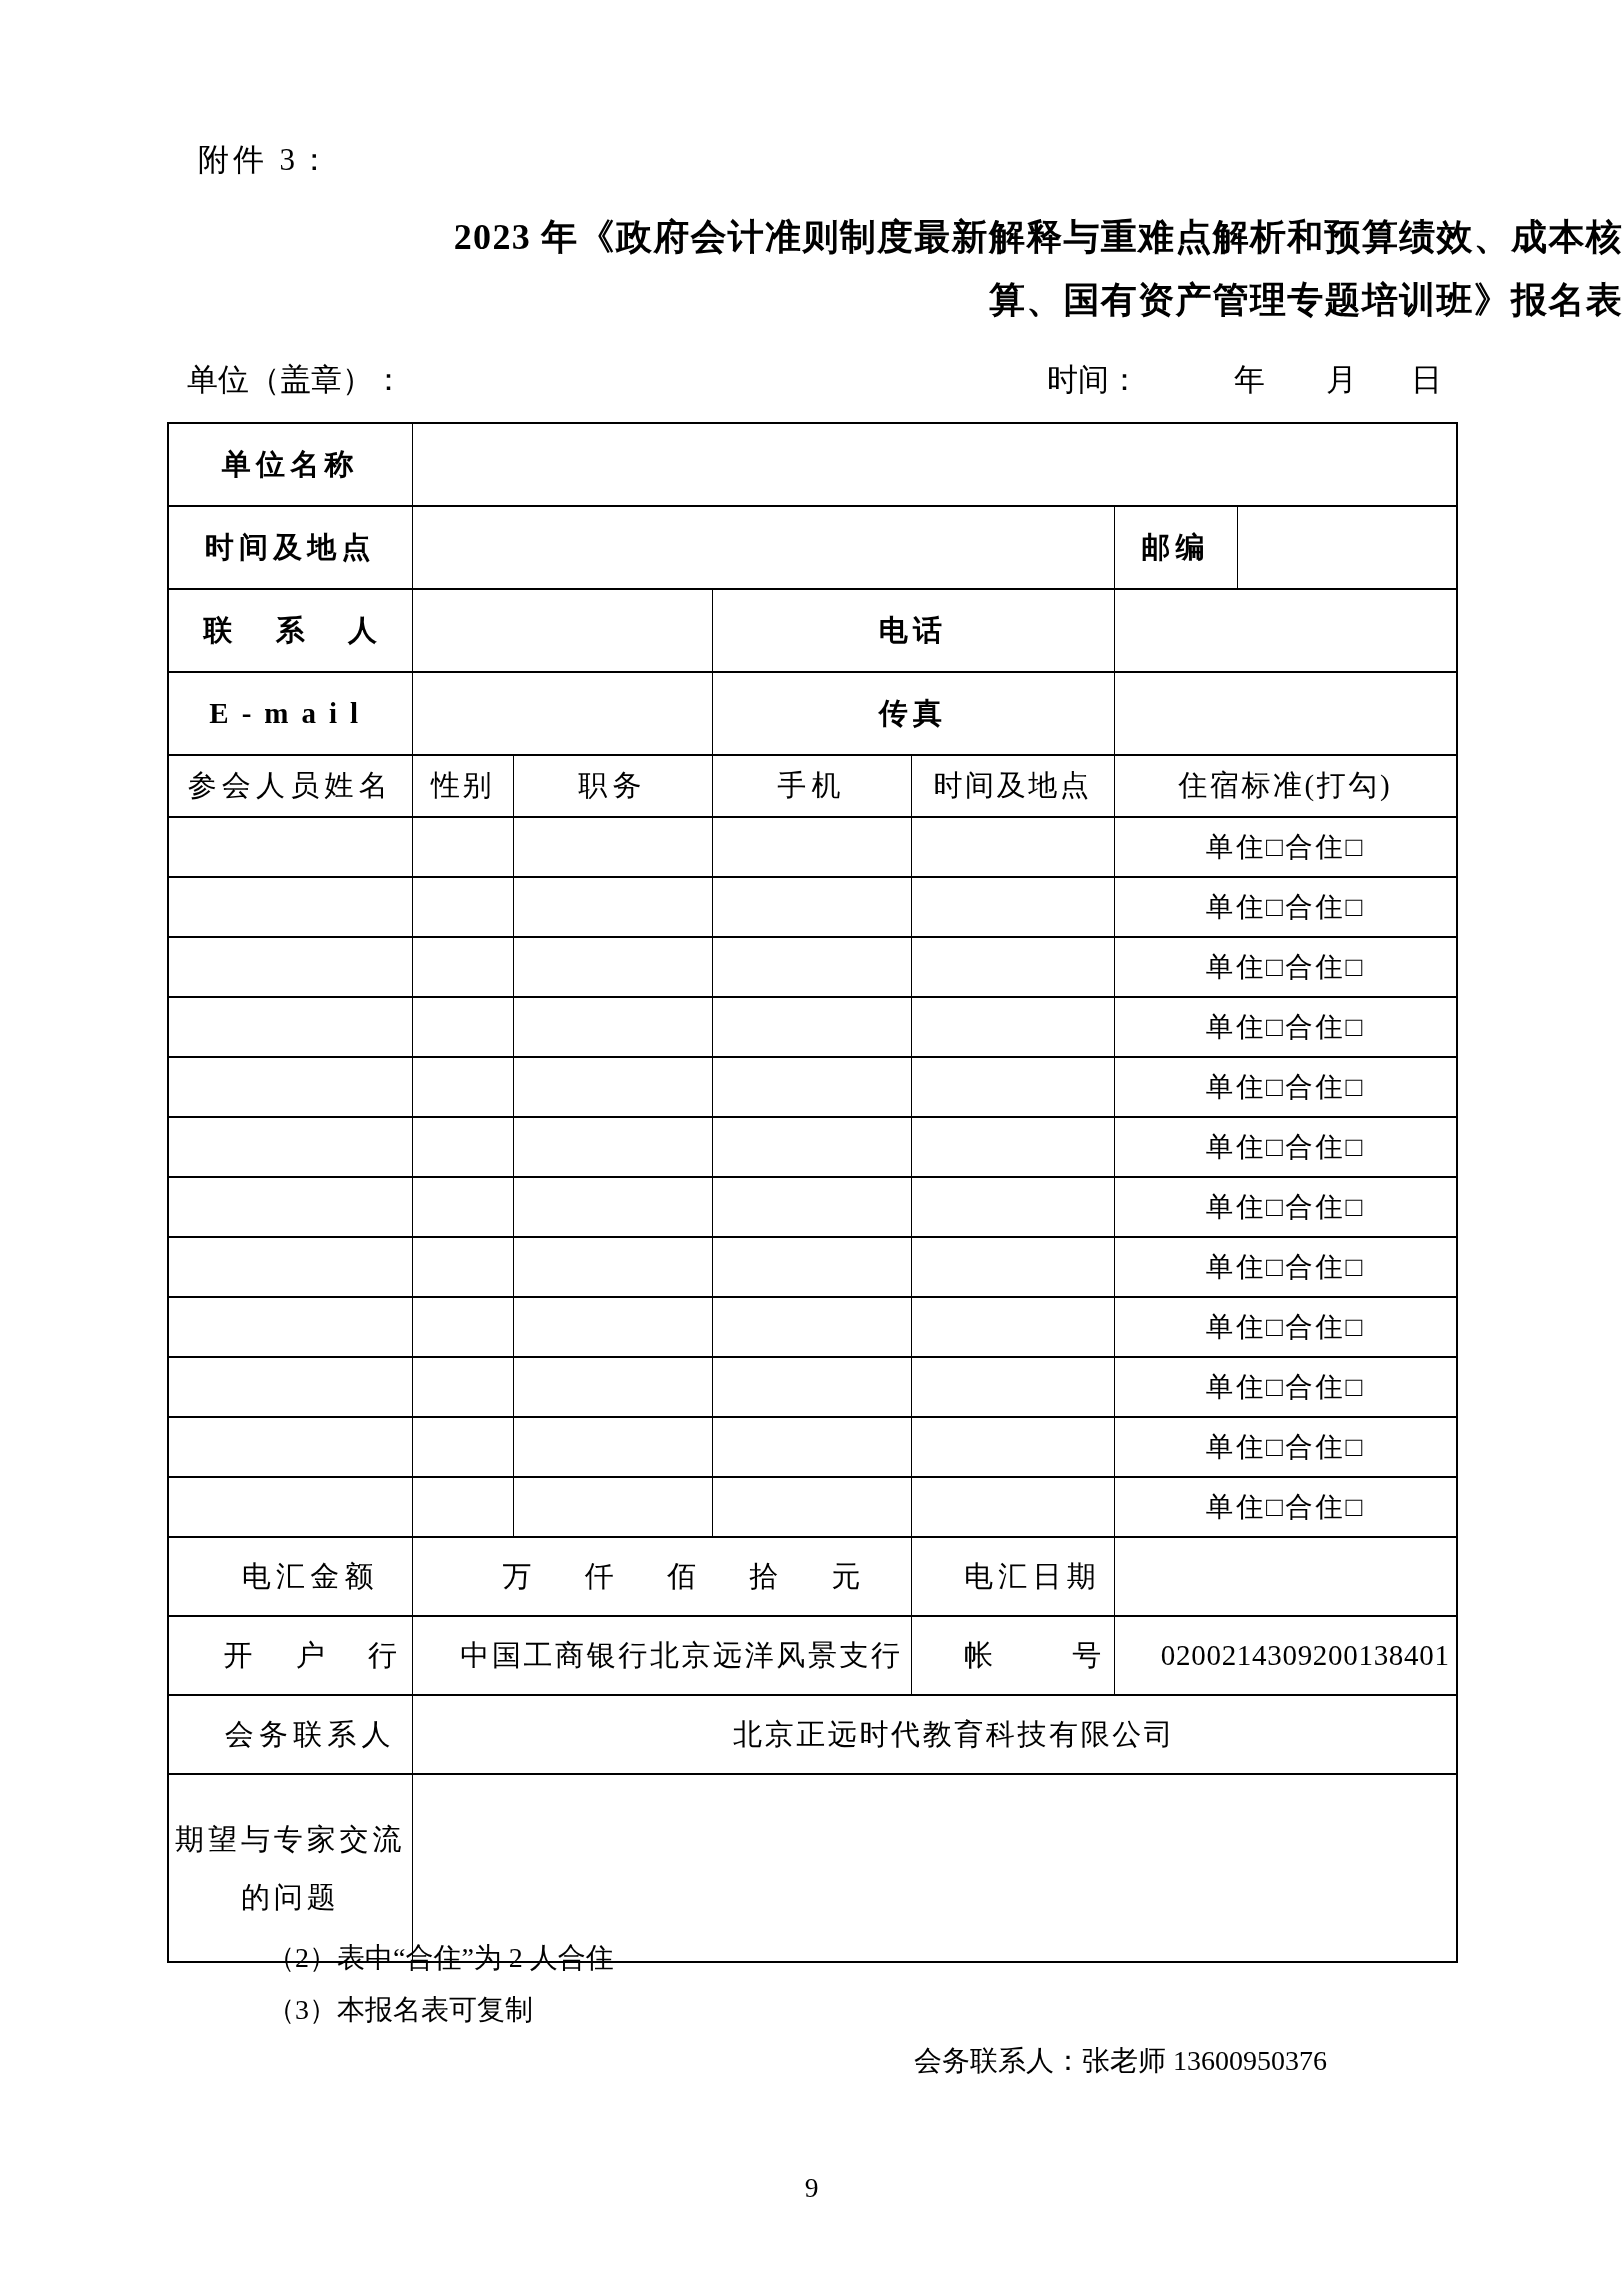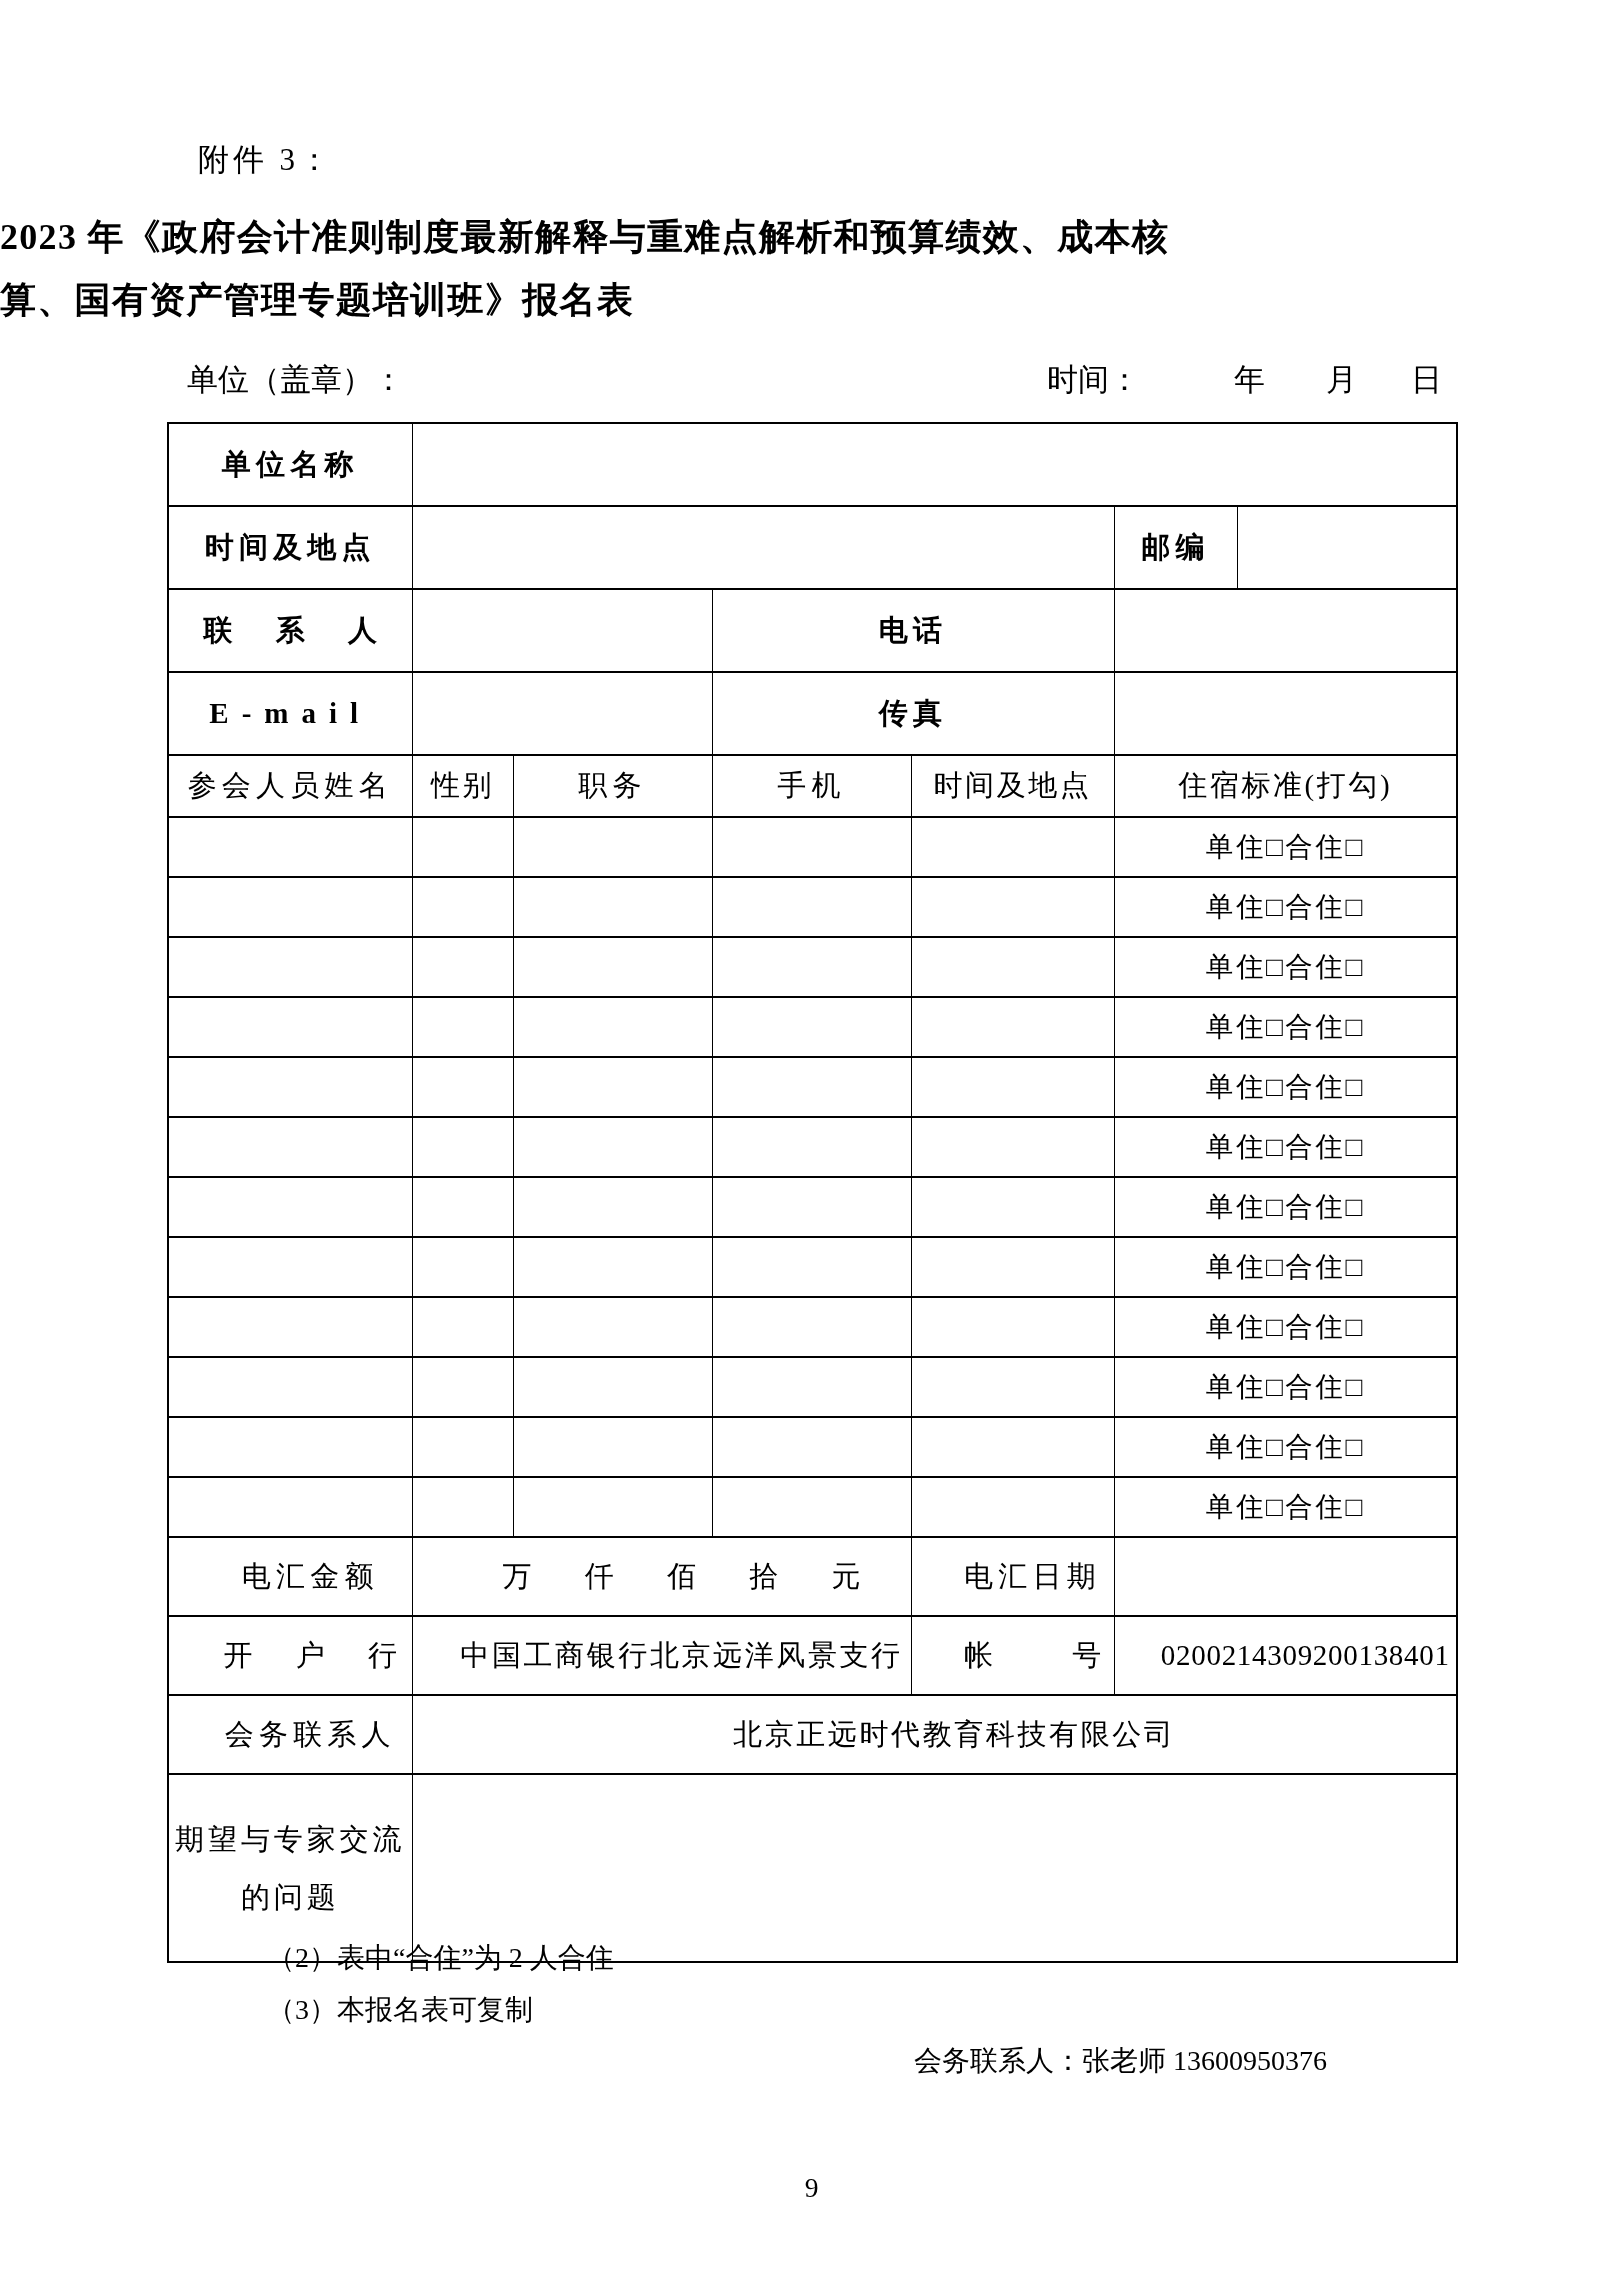--- a/index.html
+++ b/index.html
@@ -3,21 +3,21 @@
 <meta charset="utf-8">
 <style>
   html,body { margin:0; padding:0; background:#ffffff; }
   .page {
     position:relative; width:1623px; height:2295px; background:#ffffff;
     font-family:"Liberation Serif","DejaVu Serif",serif; color:#000;
     overflow:hidden;
     border-radius:24px;
   }
   .attachment { position:absolute; left:198px; top:139px; font-size:31px; letter-spacing:3.9px; }
-  .title { position:absolute; left:0; top:206px; width:100%; text-align:left;
+  .title { position:absolute; left:0; top:206px; width:100%; text-align:right;
            font-size:36px; font-weight:bold; line-height:63px; letter-spacing:1.3px; }
   .seal-row { position:absolute; left:0; top:359px; width:100%; height:46px; font-size:31px; }
   .seal-label { position:absolute; left:187px; }
   .time-label { position:absolute; left:1047px; }
   .time-year  { position:absolute; left:1234px; }
   .time-month { position:absolute; left:1326px; }
   .time-day   { position:absolute; left:1411px; }
 
   table.reg-table {
     position:absolute; left:167px; top:422px; width:1289px;

